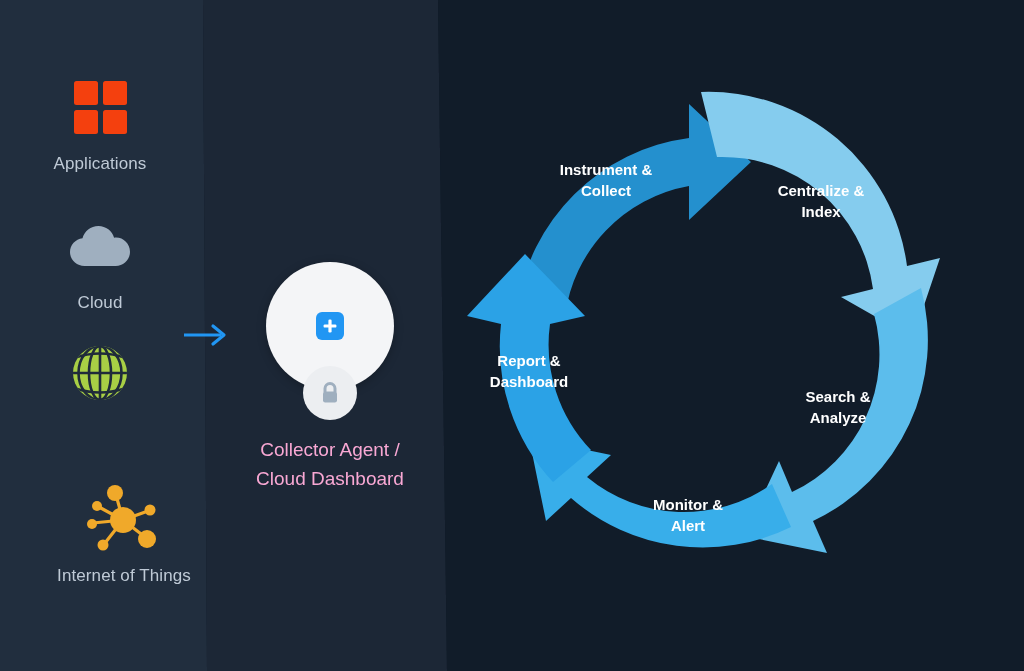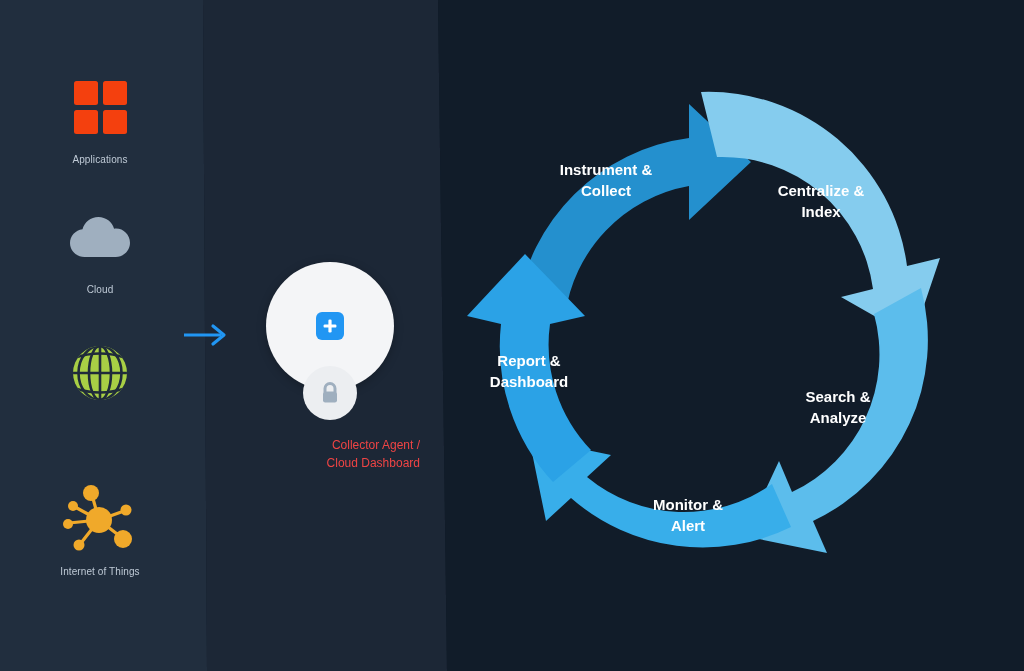--- a/index.html
+++ b/index.html
@@ -35,21 +35,21 @@
   }
   .source-icon {
     height: 74px;
     display: flex;
     align-items: center;
     justify-content: center;
   }
   .source-label {
     margin-top: 9px;
     color: #bfcad6;
-    font-size: 10px;
+    font-size: 17px;
     font-weight: 400;
     letter-spacing: .1px;
     line-height: 1.3;
   }
 
   
   .app-grid {
     width: 53px;
     height: 53px;
     display: grid;
@@ -106,23 +106,23 @@
     width: 54px;
     height: 54px;
     border-radius: 50%;
     background: #eceef1;
     display: flex;
     align-items: center;
     justify-content: center;
   }
   #collector-caption {
     margin-top: 46px;
-    text-align: right;
-    color: #ef4444;
-    font-size: 12px;
+    text-align: center;
+    color: #f9a8d4;
+    font-size: 19px;
     line-height: 1.5;
   }
 
   
   #cycle {
     position: absolute;
     left: 443px;
     top: 66px;
     width: 540px;
     height: 540px;
@@ -149,21 +149,21 @@
       <div class="app-grid">
         <i></i>
           <i></i>
           <i></i>
           <i></i>
       </div>
     </div>
     <div class="source-label">Applications</div>
   </div>
 
-  <div class="source-item" style="top:200px;text-align:center;">
+  <div class="source-item" style="top:209px;text-align:center;">
     <div class="source-icon">
       <svg width="64" height="48" viewBox="0 0 64 48">
         <path d="M16.5 44C8.5 44 2 37.7 2 30c0-7 5.4-12.9 12.5-13.8C16.3 9.3 22.7 4 30.4 4c7.5 0 13.8 5 15.7 11.8 .6-.1 1.3-.2 2-.2C55.6 15.6 62 21.9 62 29.8 62 37.6 55.6 44 47.7 44z" fill="#9FAFBF"></path>
       </svg>
     </div>
     <div class="source-label">Cloud</div>
   </div>
 
   <div class="source-item" style="top:336px;">
     <div class="source-icon">
@@ -179,21 +179,21 @@
           <ellipse cx="29" cy="29" rx="21.5" ry="27"></ellipse>
           <line x1="29" y1="0" x2="29" y2="58"></line>
           <line x1="0" y1="29" x2="58" y2="29"></line>
           <path d="M3 14 Q29 5 55 14"></path>
           <path d="M3 44 Q29 53 55 44"></path>
         </g>
       </svg>
     </div>
   </div>
 
-  <div class="source-item" style="top:482px;">
+  <div class="source-item" style="top:482px;padding-left:24px;">
     <div class="source-icon">
       <svg width="78" height="74" viewBox="0 0 78 74">
         <g stroke="#F0A92A" stroke-width="3.2" stroke-linecap="round">
           <line x1="38" y1="38" x2="31" y2="13"></line>
           <line x1="38" y1="38" x2="14" y2="25"></line>
           <line x1="38" y1="38" x2="8" y2="41"></line>
           <line x1="38" y1="38" x2="63" y2="29"></line>
           <line x1="38" y1="38" x2="60" y2="55"></line>
           <line x1="38" y1="38" x2="20" y2="61"></line>
         </g>

